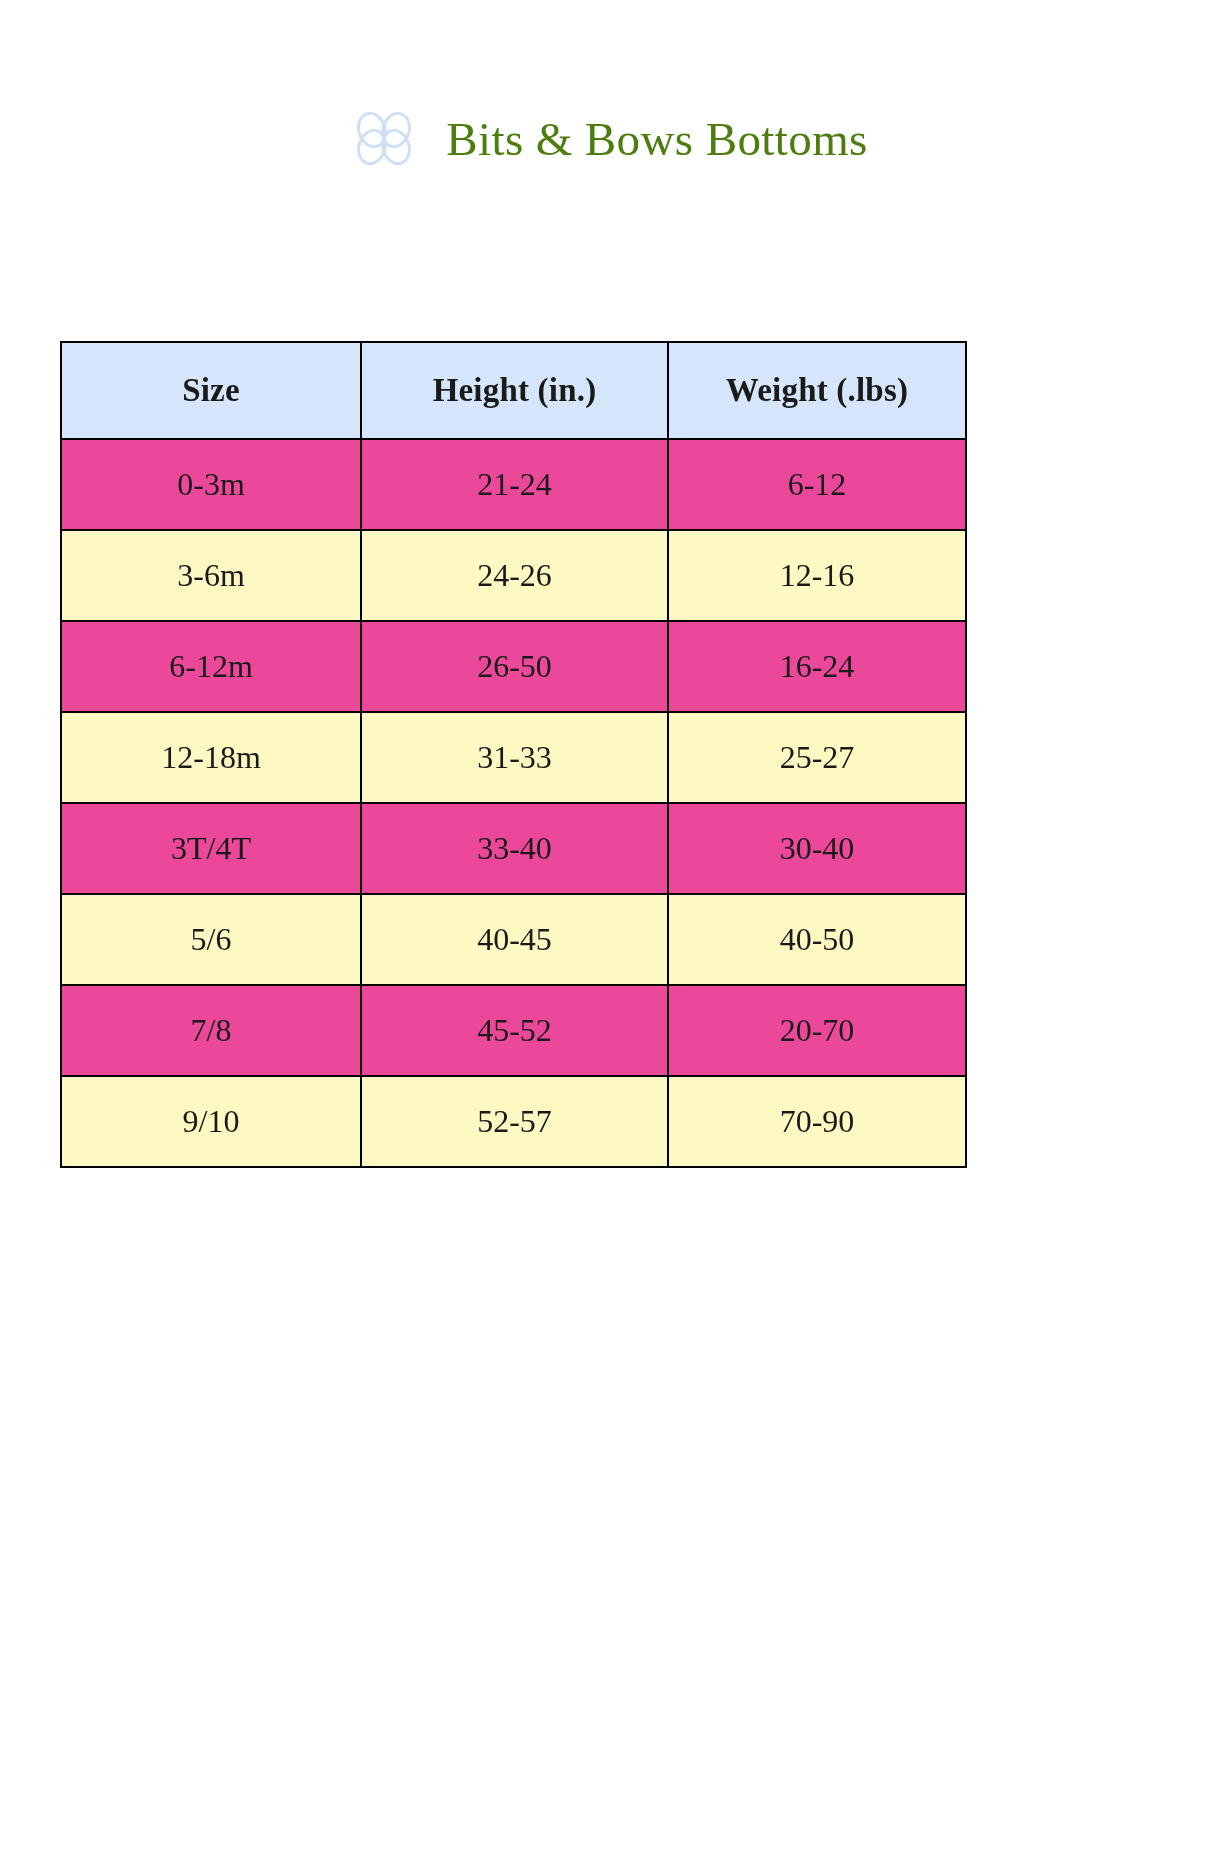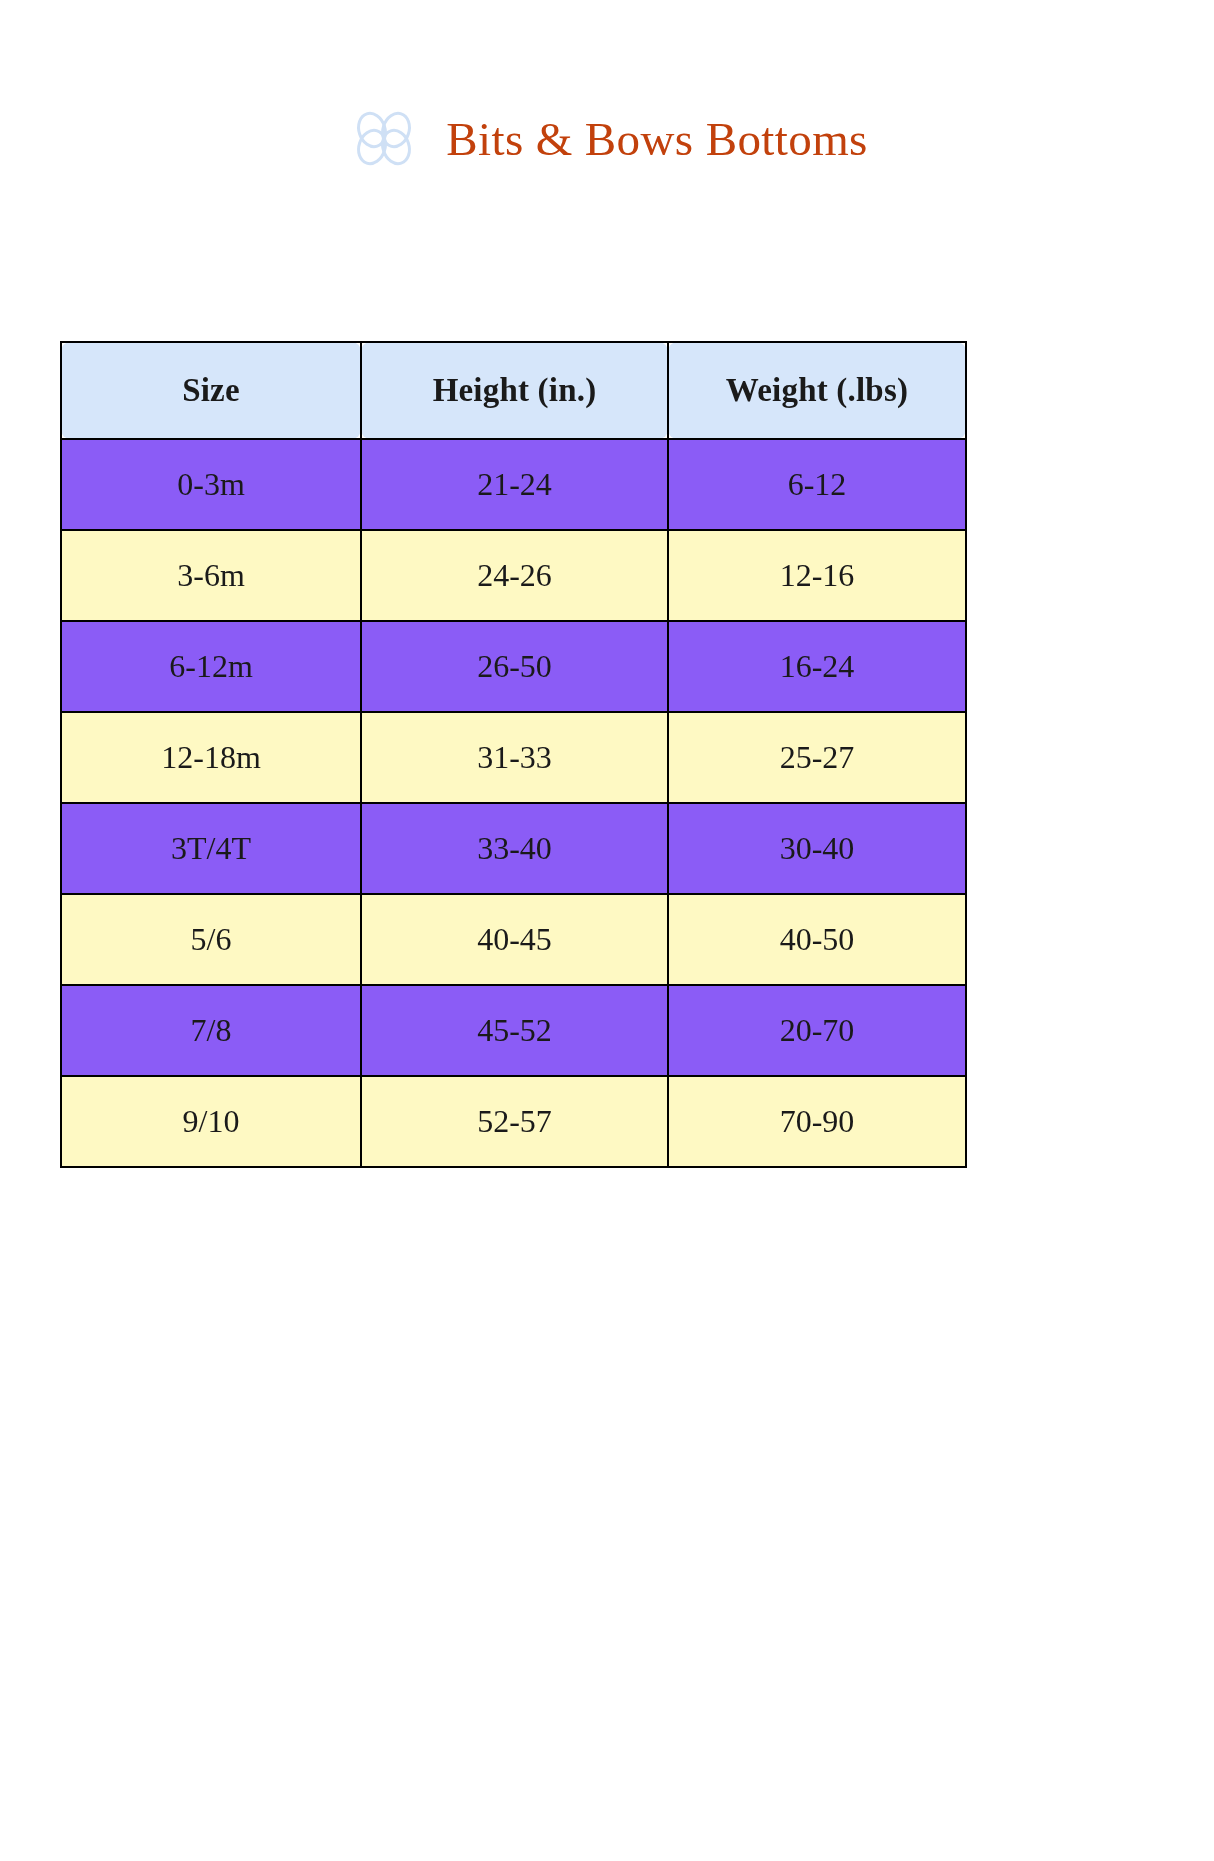--- a/index.html
+++ b/index.html
@@ -39,21 +39,21 @@
     height: 60px;
     display: block;
     flex: none;
   }
 
   .brand-title {
     font-family: "Liberation Serif", serif;
     font-size: 47px;
     font-weight: 400;
     letter-spacing: 0.4px;
-    color: #c2410c;
+    color: #4d7c0f;
     white-space: nowrap;
     line-height: 1;
   }
 
   
   .table-wrap {
     position: absolute;
     left: 60px;
     top: 237px;
     width: 1084px;
@@ -79,27 +79,26 @@
     height: 89px;
     font-family: "Liberation Serif", serif;
   }
 
   table.size-chart thead th {
     background: #d6e6fa;
     font-size: 33px;
     font-weight: 700;
     letter-spacing: 0.2px;
     height: 95px;
-    border-radius: 9px;
   }
 
   table.size-chart tbody td {
     font-size: 32px;
     font-weight: 400;
-    background: #8b5cf6;
+    background: #ec4899;
   }
 
   table.size-chart tbody tr.alt td {
     background: #fef9c3;
   }
 </style>
 </head>
 <body>
 
 <div class="page">

